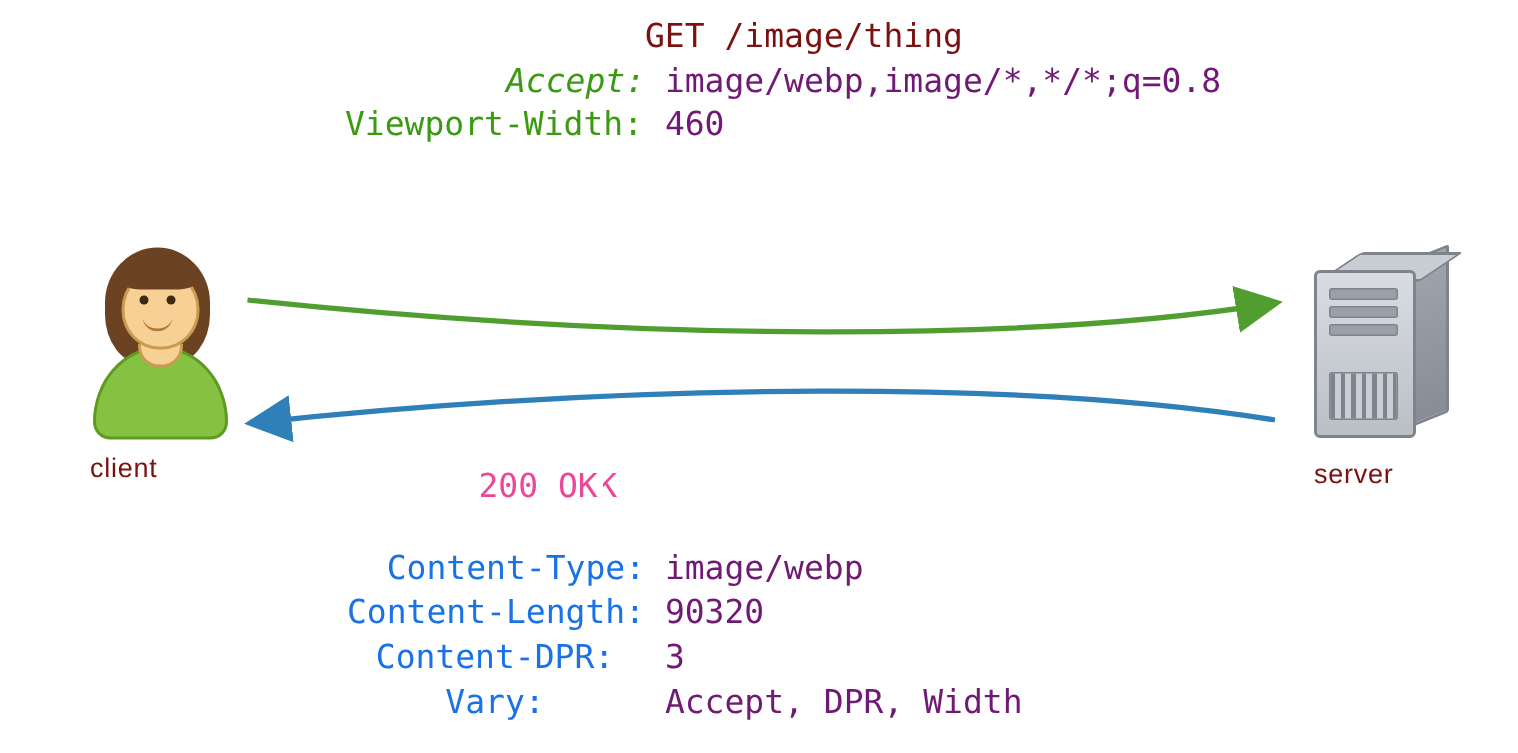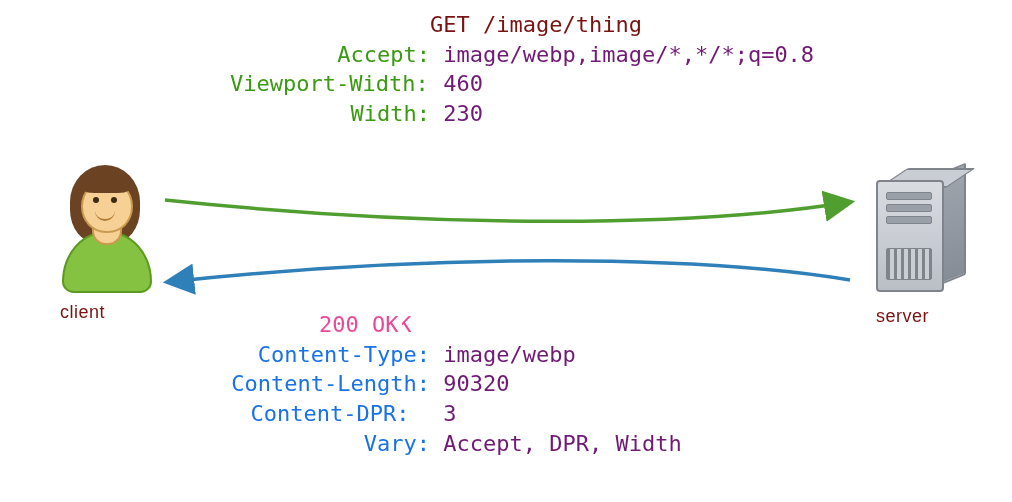--- a/index.html
+++ b/index.html
@@ -154,23 +154,22 @@
     border: 1px solid #7f848c;
     border-radius: 2px;
   }
 </style>
 </head>
 <body>
 <div class="stage">
 
   <div class="block" style="left:230px; top:10px; width:640px;">
     <div class="row"><span style="display:inline-block;width:200px;"></span><span class="req-line">GET /image/thing</span></div>
-    <div class="row"><span class="hdr-name" style="display:inline-block;width:200px;text-align:right;">Accept:</span> <span class="hdr-val">image/webp,image/*,*/*;q=0.8</span></div>
+    <div class="row"><span class="hdr-name" style="display:inline-block;width:200px;text-align:right;font-style:italic;">Accept:</span> <span class="hdr-val">image/webp,image/*,*/*;q=0.8</span></div>
     <div class="row"><span class="hdr-name" style="display:inline-block;width:200px;text-align:left;">Viewport-Width:</span> <span class="hdr-val">460</span></div>
-    <div class="row"><span class="hdr-name" style="display:inline-block;width:200px;text-align:right;">Width:</span> <span class="hdr-val">230</span></div>
   </div>
 
   <div class="avatar" style="left:50px; top:165px;">
     <div class="hair"></div>
     <div class="body"></div>
     <div class="neck"></div>
     <div class="face"></div>
     <div class="fringe"></div>
     <div class="eye l"></div>
       <div class="eye r"></div>
@@ -199,23 +198,23 @@
       </marker>
     </defs>
 
     <path d="M165,200 C430,228 690,228 850,202" fill="none" stroke="#4f9e2f" stroke-width="3.5" marker-end="url(#arr-green)"></path>
 
     <path d="M850,280 C690,254 430,254 168,282" fill="none" stroke="#2f7fb8" stroke-width="3.5" marker-end="url(#arr-blue)"></path>
   </svg>
 
   <div class="block" style="left:230px; top:310px; width:640px;">
     <div class="row"><span style="display:inline-block;width:200px;text-align:right;"></span><span style="display:inline-block;width:12px;"></span><span class="status-line" style="margin-left:-110px;">200 OK</span></div>
-    <div class="row"><span class="hdr-name-r" style="display:inline-block;width:200px;text-align:right;">Content-Type:</span> <span class="hdr-val">image/webp</span></div>
+    <div class="row"><span class="hdr-name-r" style="display:inline-block;width:200px;text-align:right;margin-top:25px;">Content-Type:</span> <span class="hdr-val">image/webp</span></div>
     <div class="row"><span class="hdr-name-r" style="display:inline-block;width:200px;text-align:right;">Content-Length:</span> <span class="hdr-val">90320</span></div>
     <div class="row"><span class="hdr-name-r" style="display:inline-block;width:200px;text-align:center;">Content-DPR:</span> <span class="hdr-val">3</span></div>
-    <div class="row"><span class="hdr-name-r" style="display:inline-block;width:200px;text-align:right;">Vary:</span> <span class="hdr-val">Accept, DPR, Width</span></div>
+    <div class="row"><span class="hdr-name-r" style="display:inline-block;width:200px;text-align:center;">Vary:</span> <span class="hdr-val">Accept, DPR, Width</span></div>
   </div>
 
   <div class="block" style="left:315px; top:310px;">
     <span class="status-line" style="background:#fff; padding:0 4px;">200 OK</span>
   </div>
 
 </div>
 
 </body></html>

